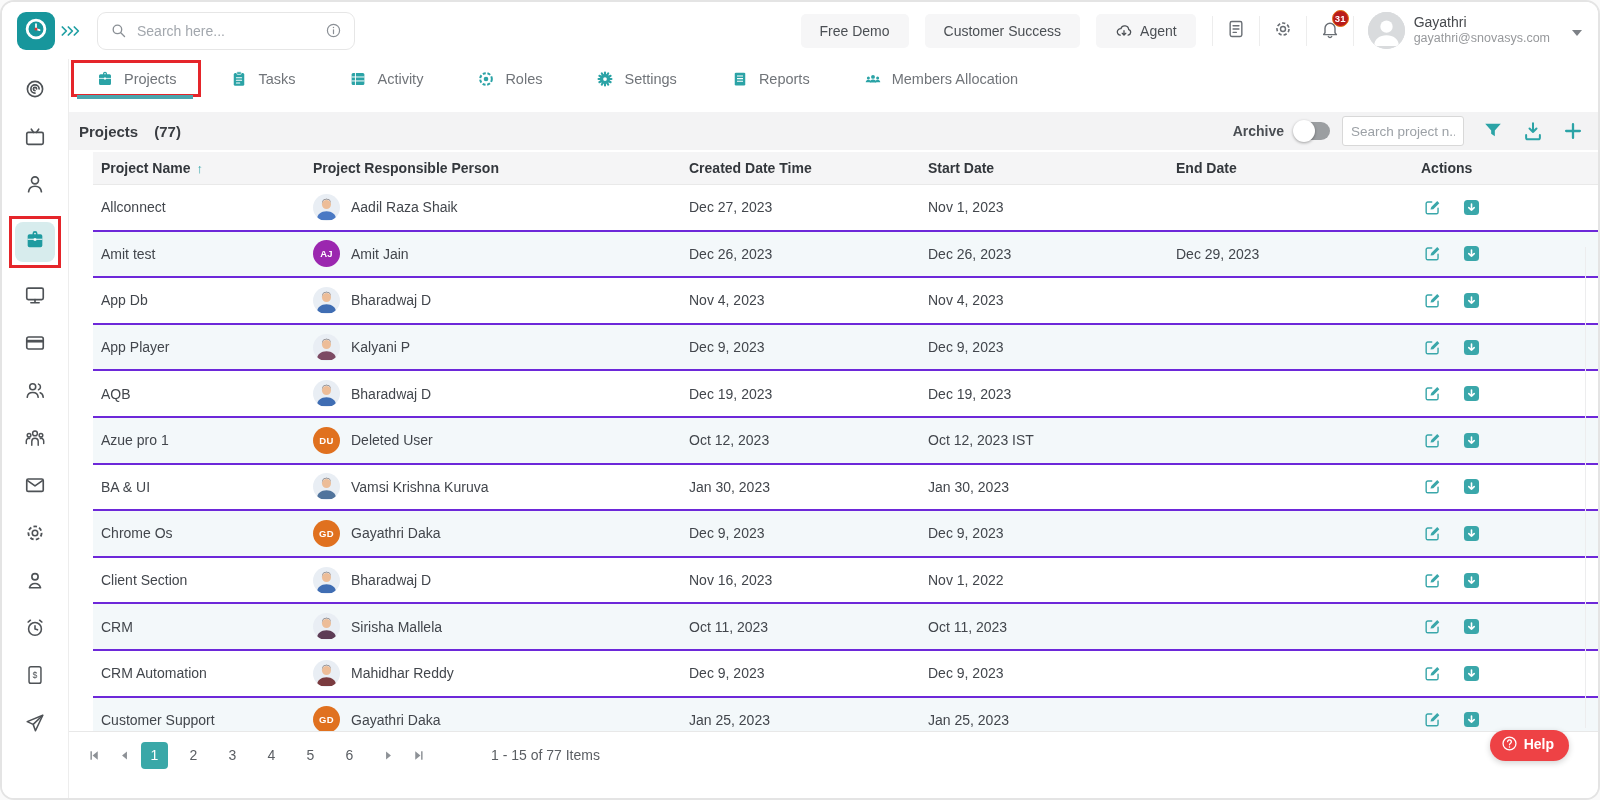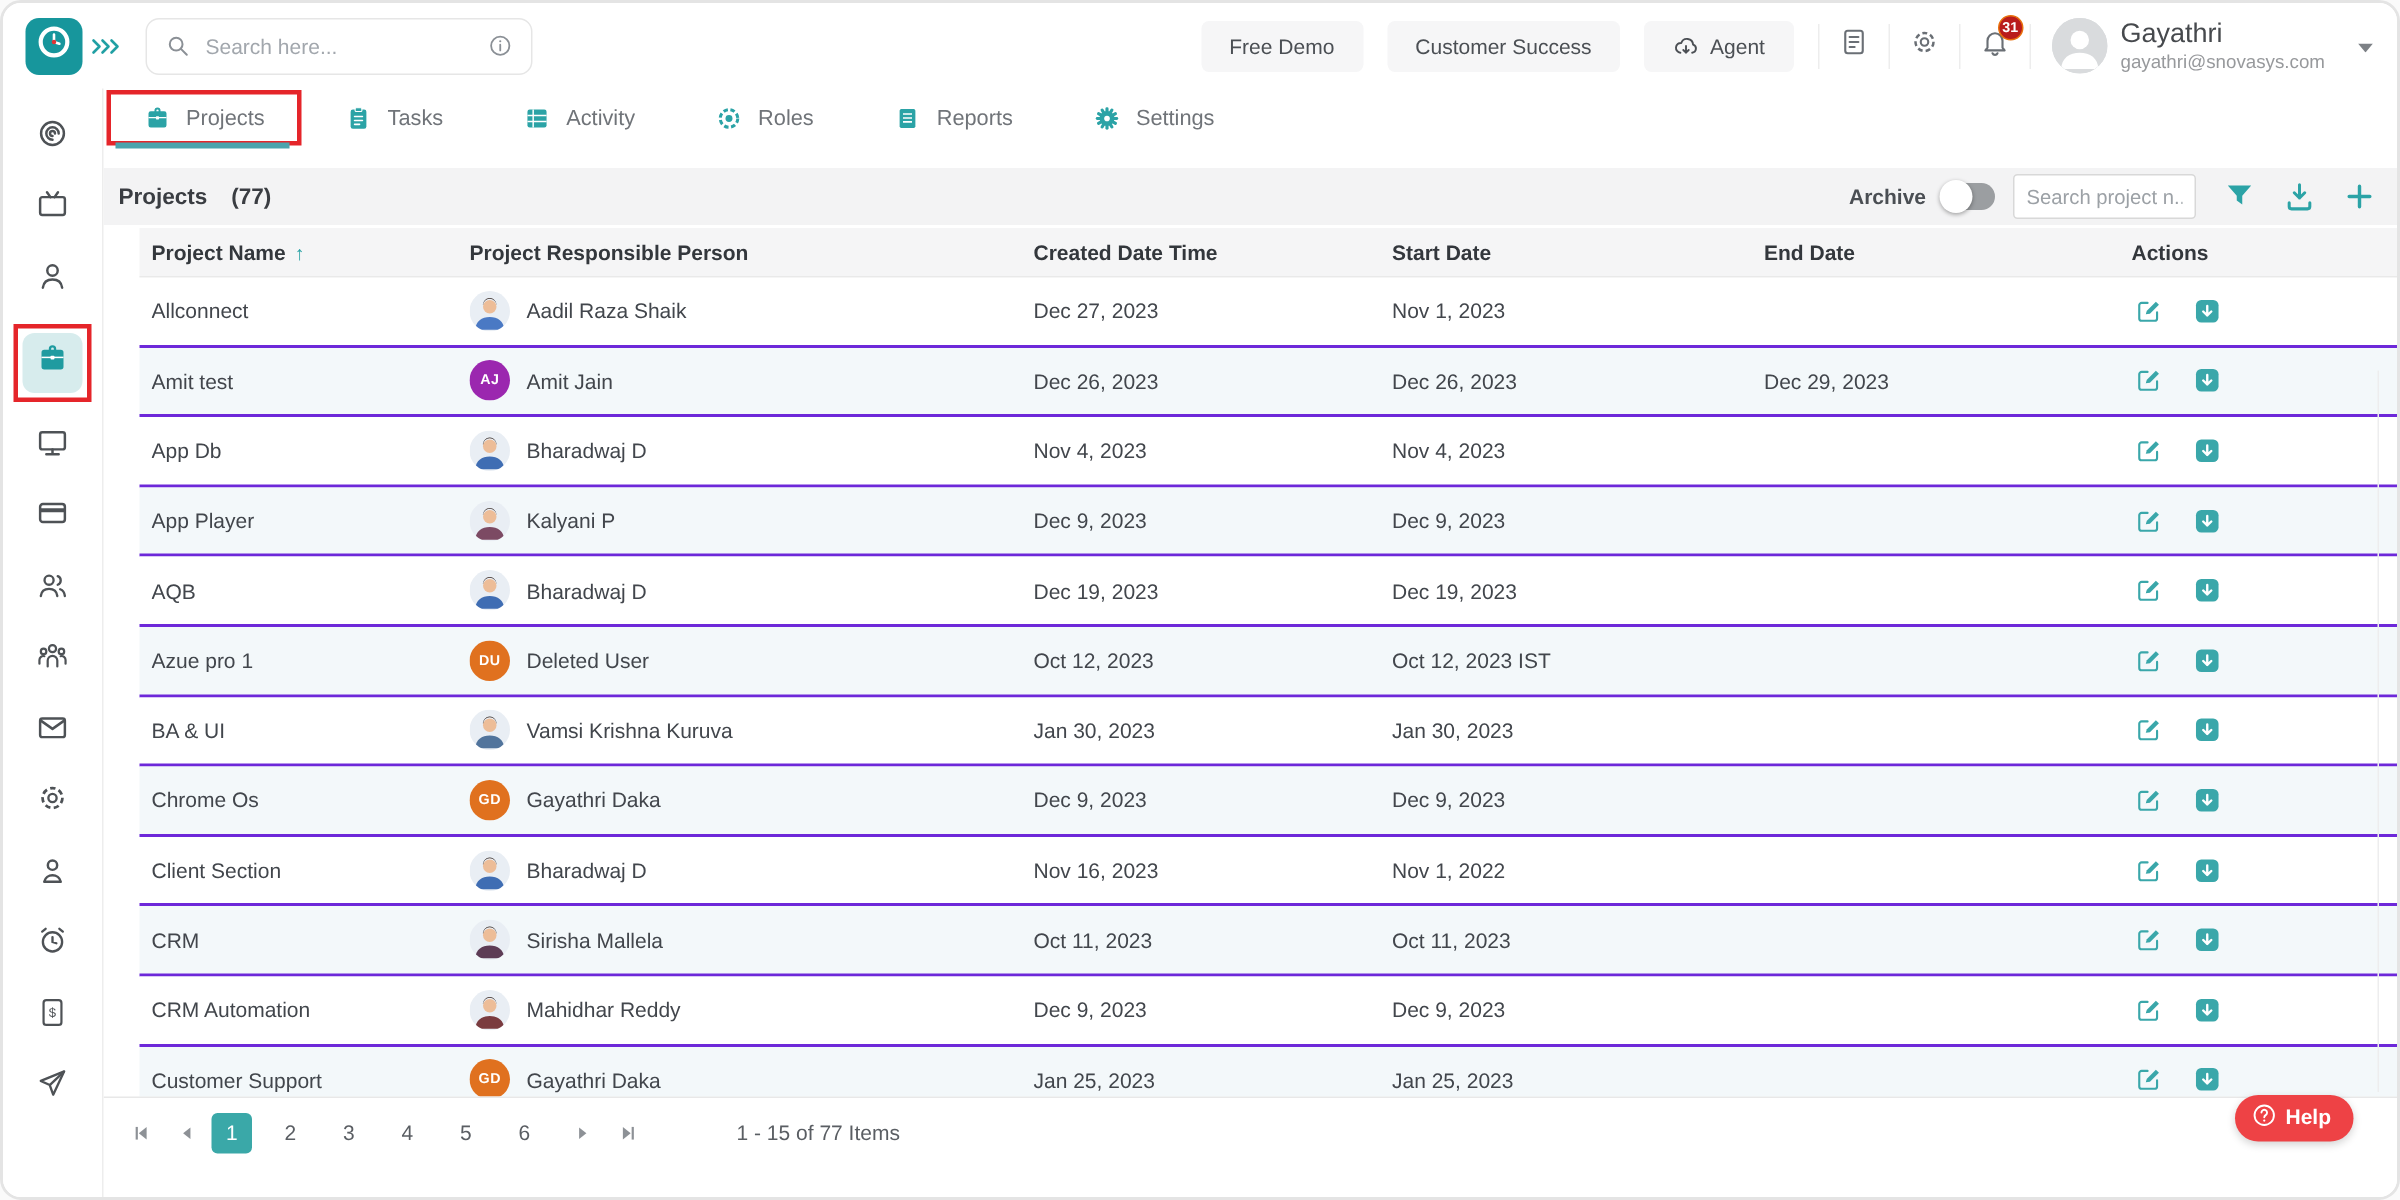--- a/index.html
+++ b/index.html
@@ -25,21 +25,21 @@
   .pill-btn .c-icon svg{ width:18px;height:18px; }
   .icon-group { display:flex; align-items:center; }
   .v-div { width:1px; height:30px; background:#ededed; }
   .icon-btn { position:relative; width:46px; height:34px; display:flex; align-items:center; justify-content:center; color:#6a6f75; cursor:pointer; }
   .icon-btn svg { width:20px; height:20px; }
   .badge { position:absolute; top:-4px; right:4px; min-width:17px; height:17px; background:#b91c1c; border:1px solid #e8700d; border-radius:50%; color:#fff; font-size:9.5px; font-weight:bold; display:flex; align-items:center; justify-content:center; padding:0 2px; }
   .profile { display:flex; align-items:center; margin-left:14px; cursor:pointer; }
   .profile .avatar-ph { width:37px; height:37px; border-radius:50%; background:#d9dbdd; overflow:hidden; position:relative; flex:0 0 auto; }
   .profile .avatar-ph svg{ width:37px; height:37px; }
   .profile .p-text { margin-left:9px; line-height:1.25; }
-  .profile .p-name { font-size:18px; color:#46494d; }
+  .profile .p-name { font-size:14px; color:#46494d; }
   .profile .p-email { font-size:12.5px; color:#97999c; }
   .profile .caret { margin-left:22px; color:#7d8186; width:10px; }
   .profile .caret svg{ width:10px; height:6px; }
 
   
   .tabbar { position:absolute; top:57px; left:67px; right:0; height:40px; background:#fff; display:flex; align-items:center; z-index:4; }
   .tab { position:relative; height:40px; display:flex; align-items:center; gap:10px; padding:0 27px; cursor:pointer; }
   .tab .t-icon { width:18px; height:18px; color:#2ba3a6; }
   .tab .t-icon svg { width:18px; height:18px; display:block; }
   .tab .t-label { font-size:14.5px; color:#707479; }
@@ -219,42 +219,55 @@
           <svg viewBox="0 0 24 24" fill="none" stroke="currentColor">
             <circle cx="12" cy="12" r="7.8" stroke-width="2.7" stroke-dasharray="4 2.3"></circle>
             <circle cx="12" cy="12" r="3.1" fill="currentColor" stroke="none"></circle>
           </svg>
         </span>
         <span class="t-label">Roles</span>
       </div>
       <div class="tab">
         <span class="t-icon">
           <svg viewBox="0 0 24 24" fill="currentColor">
-            <rect x="5" y="3.5" width="14" height="17" rx="1.6"></rect>
-            <path d="M8 8h8M8 11.5h8M8 15h8" stroke="#fff" stroke-width="1.4"></path>
-          </svg>
-        </span>
-        <span class="t-label">Reports</span>
-      </div>
-      <div class="tab">
-        <span class="t-icon">
-          <svg viewBox="0 0 24 24" fill="currentColor">
             <g>
               <rect x="10.6" y="2" width="2.8" height="20" rx="1.3"></rect>
               <rect x="10.6" y="2" width="2.8" height="20" rx="1.3" transform="rotate(30 12 12)"></rect>
               <rect x="10.6" y="2" width="2.8" height="20" rx="1.3" transform="rotate(60 12 12)"></rect>
               <rect x="10.6" y="2" width="2.8" height="20" rx="1.3" transform="rotate(90 12 12)"></rect>
               <rect x="10.6" y="2" width="2.8" height="20" rx="1.3" transform="rotate(120 12 12)"></rect>
               <rect x="10.6" y="2" width="2.8" height="20" rx="1.3" transform="rotate(150 12 12)"></rect>
               <circle cx="12" cy="12" r="6.6"></circle>
               <circle cx="12" cy="12" r="2.5" fill="#fff"></circle>
             </g>
           </svg>
         </span>
         <span class="t-label">Settings</span>
+      </div>
+      <div class="tab">
+        <span class="t-icon">
+          <svg viewBox="0 0 24 24" fill="currentColor">
+            <rect x="5" y="3.5" width="14" height="17" rx="1.6"></rect>
+            <path d="M8 8h8M8 11.5h8M8 15h8" stroke="#fff" stroke-width="1.4"></path>
+          </svg>
+        </span>
+        <span class="t-label">Reports</span>
+      </div>
+      <div class="tab">
+        <span class="t-icon">
+          <svg viewBox="0 0 24 24" fill="currentColor">
+            <circle cx="5.8" cy="10.7" r="2"></circle>
+            <path d="M2.3 16.2c0-2 1.6-3.2 3.5-3.2s3.5 1.2 3.5 3.2z"></path>
+            <circle cx="18.2" cy="10.7" r="2"></circle>
+            <path d="M14.7 16.2c0-2 1.6-3.2 3.5-3.2s3.5 1.2 3.5 3.2z"></path>
+            <circle cx="12" cy="9.2" r="2.6"></circle>
+            <path d="M7.7 16.8c0-2.7 1.9-4.1 4.3-4.1s4.3 1.4 4.3 4.1z"></path>
+          </svg>
+        </span>
+        <span class="t-label">Members Allocation</span>
       </div>
     </nav>
 
   <aside class="sidebar" id="sidebar">
       <div class="side-item">
         <span><svg viewBox="0 0 24 24" fill="none" stroke="currentColor" stroke-width="1.8" stroke-linecap="round">
             <circle cx="12" cy="12" r="8.3"></circle>
             <path d="M16.5 12a4.5 4.5 0 1 0-4.5 4.5"></path>
             <path d="M12 13.8a1.8 1.8 0 1 1 1.8-1.8"></path>
           </svg></span>

